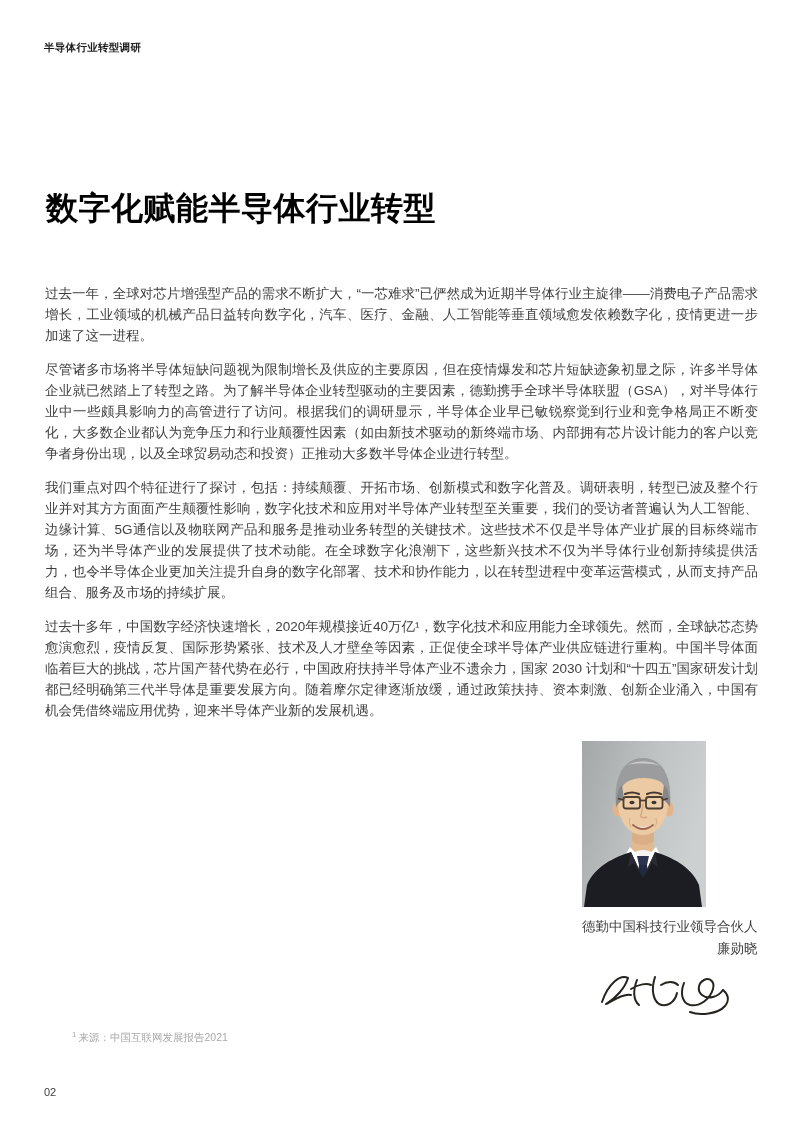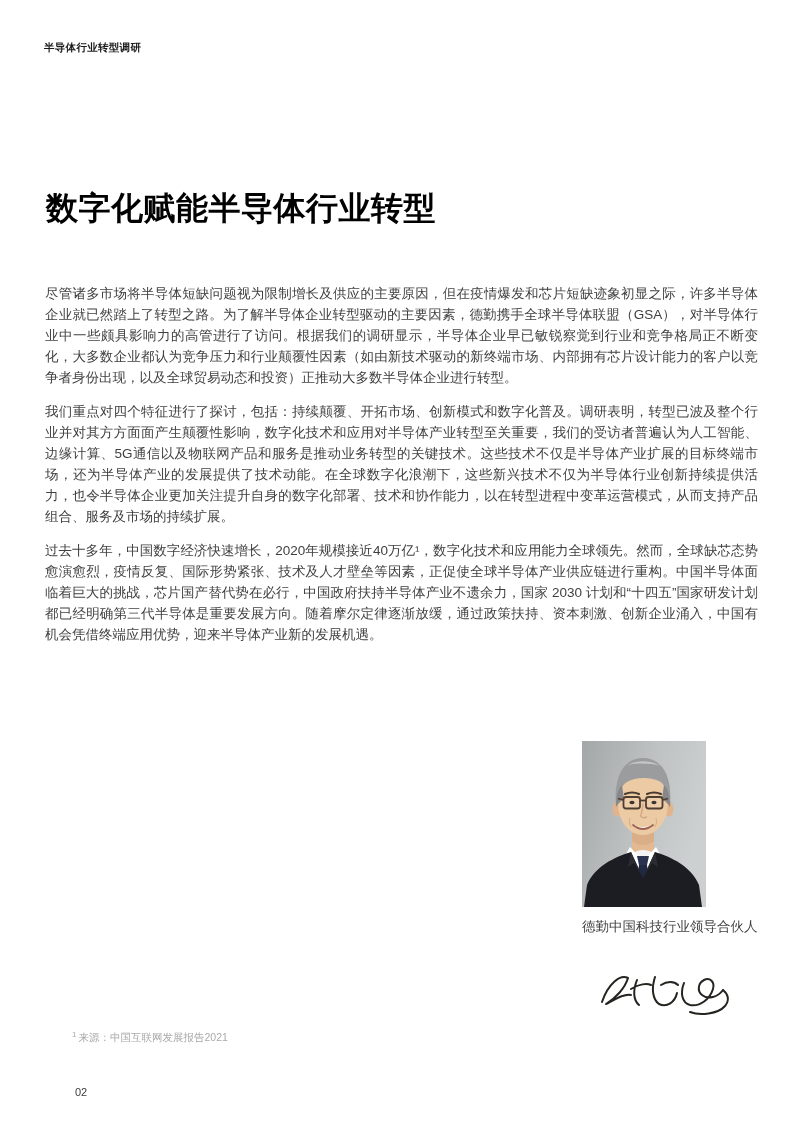--- a/index.html
+++ b/index.html
@@ -39,33 +39,34 @@
     position:absolute;left:592px;top:962px;
     width:148px;height:62px;display:block;
   }
   .footnote{
     position:absolute;left:44px;top:1031px;
     font-size:10.5px;color:#a9a9a9;margin-left:28px;
   }
   .footnote sup{font-size:8px;vertical-align:super;line-height:0;margin-right:2px;}
   .pagenum{
     position:absolute;left:44px;top:1086px;
-    font-size:11px;color:#3c3c3c;margin-left:31px;
+    font-size:11px;color:#3c3c3c;
   }
 </style>
 </head>
 <body>
 
 <div class="page">
 
   <div class="eyebrow">半导体行业转型调研</div>
 
   <h1 class="title">数字化赋能半导体行业转型</h1>
 
   <div class="body-text">
+    <p>过去一年，全球对芯片增强型产品的需求不断扩大，“一芯难求”已俨然成为近期半导体行业主旋律——消费电子产品需求增长，工业领域的机械产品日益转向数字化，汽车、医疗、金融、人工智能等垂直领域愈发依赖数字化，疫情更进一步加速了这一进程。</p>
     <p>尽管诸多市场将半导体短缺问题视为限制增长及供应的主要原因，但在疫情爆发和芯片短缺迹象初显之际，许多半导体企业就已然踏上了转型之路。为了解半导体企业转型驱动的主要因素，德勤携手全球半导体联盟（GSA），对半导体行业中一些颇具影响力的高管进行了访问。根据我们的调研显示，半导体企业早已敏锐察觉到行业和竞争格局正不断变化，大多数企业都认为竞争压力和行业颠覆性因素（如由新技术驱动的新终端市场、内部拥有芯片设计能力的客户以竞争者身份出现，以及全球贸易动态和投资）正推动大多数半导体企业进行转型。</p>
     <p>我们重点对四个特征进行了探讨，包括：持续颠覆、开拓市场、创新模式和数字化普及。调研表明，转型已波及整个行业并对其方方面面产生颠覆性影响，数字化技术和应用对半导体产业转型至关重要，我们的受访者普遍认为人工智能、边缘计算、5G通信以及物联网产品和服务是推动业务转型的关键技术。这些技术不仅是半导体产业扩展的目标终端市场，还为半导体产业的发展提供了技术动能。在全球数字化浪潮下，这些新兴技术不仅为半导体行业创新持续提供活力，也令半导体企业更加关注提升自身的数字化部署、技术和协作能力，以在转型进程中变革运营模式，从而支持产品组合、服务及市场的持续扩展。</p>
     <p>过去十多年，中国数字经济快速增长，2020年规模接近40万亿¹，数字化技术和应用能力全球领先。然而，全球缺芯态势愈演愈烈，疫情反复、国际形势紧张、技术及人才壁垒等因素，正促使全球半导体产业供应链进行重构。中国半导体面临着巨大的挑战，芯片国产替代势在必行，中国政府扶持半导体产业不遗余力，国家 2030 计划和“十四五”国家研发计划都已经明确第三代半导体是重要发展方向。随着摩尔定律逐渐放缓，通过政策扶持、资本刺激、创新企业涌入，中国有机会凭借终端应用优势，迎来半导体产业新的发展机遇。</p>
   </div>
 
   <svg class="photo" viewBox="0 0 124 166" aria-hidden="true">
     <defs>
       <linearGradient id="bgGrad" x1="0" y1="0" x2="1" y2="0.35">
         <stop offset="0" stop-color="#a4a7a8"></stop>
         <stop offset="0.55" stop-color="#bfc2c2"></stop>
@@ -117,20 +118,21 @@
 
     <path d="M48 77 Q46 82 49 86" stroke="#d8ae87" stroke-width="1" fill="none"></path>
     <path d="M74 77 Q76 82 73 86" stroke="#d8ae87" stroke-width="1" fill="none"></path>
 
     <path d="M51 84 Q61 92 71 84 Q61 88 51 84 Z" fill="#f7f2ea"></path>
     <path d="M51 84 Q61 92 71 84" stroke="#9c6350" stroke-width="1.8" fill="none" stroke-linecap="round"></path>
   </svg>
 
   <div class="caption">
     <div>德勤中国科技行业领导合伙人</div>
+    <div>廉勋晓</div>
   </div>
 
   <svg class="signature" viewBox="0 0 148 62" aria-hidden="true">
     <g stroke="#26241f" stroke-width="2" fill="none" stroke-linecap="round" stroke-linejoin="round">
       <path d="M10 40 C16 22 28 12 36 16 C33 26 24 36 14 42 C22 38 32 31 39 33"></path>
       <path d="M45 18 C41 28 41 38 47 43 M39 27 C47 22 55 21 59 23"></path>
       <path d="M63 15 C59 27 61 38 67 42 C75 46 83 40 85 31 M69 23 C75 19 82 19 86 23"></path>
       <path d="M92 21 C88 31 90 41 98 43 C108 45 118 37 121 27 C123 20 118 15 112 18 C106 21 105 29 110 33 C116 38 126 35 131 28"></path>
       <path d="M131 28 C136 32 138 38 133 44 C126 52 108 54 98 50"></path>
     </g>

